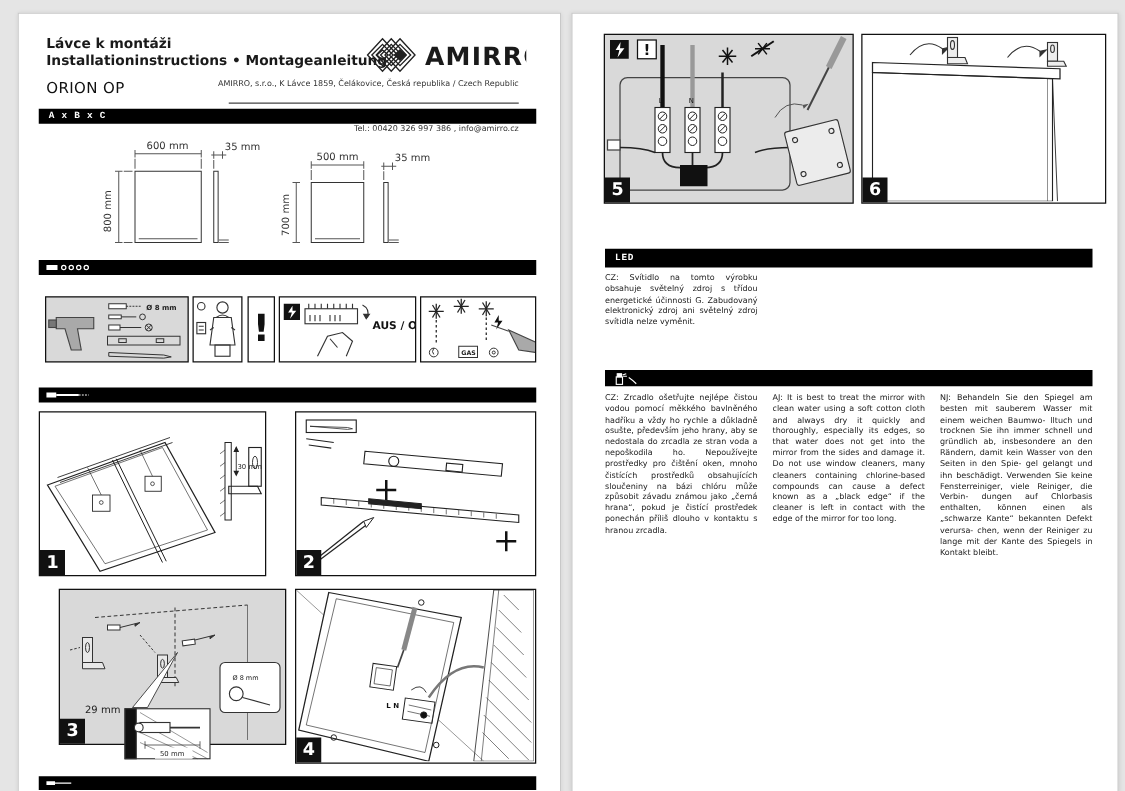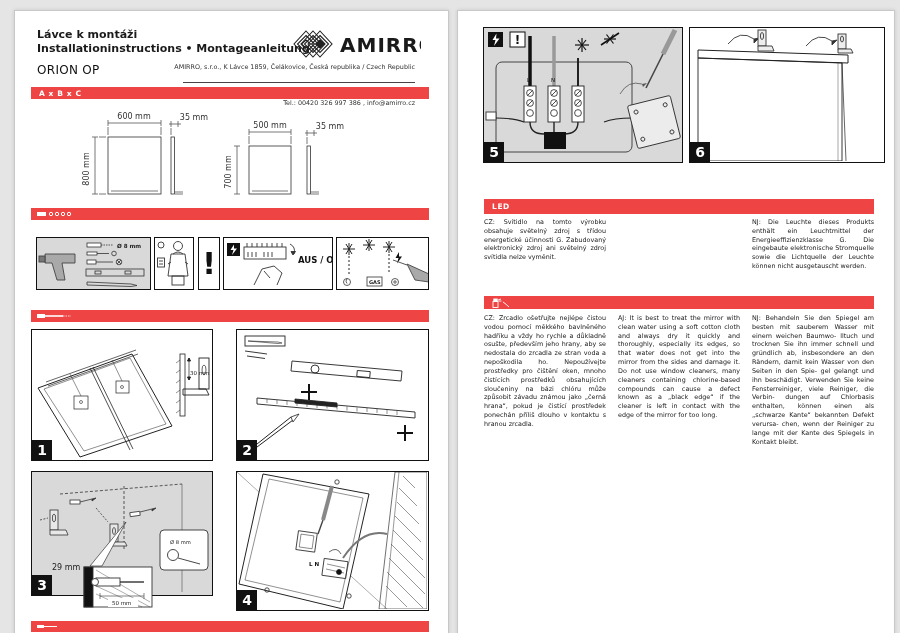--- a/index.html
+++ b/index.html
@@ -1,19 +1,19 @@
 <!DOCTYPE html>
 <html><head>
 <meta charset="utf-8">
 <style>
   html,body{margin:0;padding:0;}
   body{width:900px;height:633px;background:#e5e5e5;font-family:"DejaVu Sans",sans-serif;position:relative;overflow:hidden;}
   .abs{position:absolute;}
   .page{position:absolute;background:#fff;border:1px solid #c8c8c8;box-shadow:0 0 4px rgba(0,0,0,.12);}
-  .bar{position:absolute;background:#ef4444;color:#fff;display:flex;align-items:center;}
+  .bar{position:absolute;background:#000000;color:#fff;display:flex;align-items:center;font-family:Liberation Mono, monospace;}
   .bar .bartxt{font-size:7.5px;font-weight:bold;letter-spacing:.6px;padding-left:8px;}
   .pbox{position:absolute;border:1.2px solid #111;background:#fff;box-sizing:border-box;}
   .sbox{position:absolute;border:1.2px solid #111;background:#fff;box-sizing:border-box;}
   .gray{background:#d9d9d9;}
   .badge{position:absolute;left:0;bottom:0;width:20px;height:20px;background:#111;color:#fff;
          font-weight:bold;font-size:14px;display:flex;align-items:center;justify-content:center;}
   .txtcol{position:absolute;width:122px;font-size:6.4px;line-height:1.38;text-align:justify;color:#1a1a1a;}
   .title1{position:absolute;font-size:11px;font-weight:bold;color:#1a1a1a;}
   .product{position:absolute;font-size:12px;font-weight:normal;color:#111;letter-spacing:.3px;}
   .addr{position:absolute;font-size:6.4px;color:#333;text-align:right;right:33px;}
@@ -308,21 +308,21 @@
           <line x1="72" y1="54" x2="72" y2="70"></line>
         <line x1="160" y1="103" x2="176" y2="103"></line>
           <line x1="168" y1="95" x2="168" y2="111"></line>
       </g>
     </svg>
     <div class="badge">
         <span>2</span>
       </div>
   </div>
 
-  <div class="sbox gray" style="left:16px;top:460px;width:182px;height:125px;">
+  <div class="sbox gray" style="left:32px;top:460px;width:182px;height:125px;">
     <svg width="179" height="137" viewBox="0 0 179 137">
       <g stroke="#333" stroke-width="0.8" fill="none">
         <line x1="28" y1="22" x2="150" y2="12" stroke-dasharray="3 2"></line>
         <line x1="92" y1="14" x2="92" y2="78" stroke-dasharray="3 2"></line>
         <line x1="150" y1="12" x2="150" y2="120" stroke-width="0.5"></line>
 
         <rect x="18" y="38" width="8" height="20" fill="#e8e8e8"></rect>
           <ellipse cx="22" cy="46" rx="1.6" ry="4"></ellipse>
         <polygon points="18,58 34,58 36,63 18,63" fill="#e8e8e8"></polygon>
 
@@ -527,21 +527,20 @@
     <div class="badge">
         <span>6</span>
       </div>
   </div>
 
   <div class="bar" style="left:26px;top:188px;width:390px;height:15px;">
     <span class="bartxt">LED</span>
   </div>
 
   <div class="txtcol" style="left:26px;top:207px;">CZ: Svítidlo na tomto výrobku obsahuje světelný zdroj s třídou energetické účinnosti G. Zabudovaný elektronický zdroj ani světelný zdroj svítidla nelze vyměnit.</div>
-  <div class="txtcol" style="left:294px;top:207px;">NJ: Die Leuchte dieses Produkts enthält ein Leuchtmittel der Energieeffizienzklasse G. Die eingebaute elektronische Stromquelle sowie die Lichtquelle der Leuchte können nicht ausgetauscht werden.</div>
 
   <div class="bar" style="left:26px;top:285px;width:390px;height:13px;">
     <svg width="22" height="10" viewBox="0 0 22 10" style="margin-left:6px;">
       <g stroke="#fff" stroke-width="0.9" fill="none">
         <rect x="3" y="3.5" width="5" height="6"></rect>
         <rect x="3.8" y="1" width="3.4" height="2.5" fill="#fff"></rect>
         <line x1="8" y1="2" x2="11" y2="1"></line>
           <line x1="8.5" y1="3" x2="11.5" y2="3"></line>
         <path d="M13 4 q3 2 6 5"></path>
       </g>

